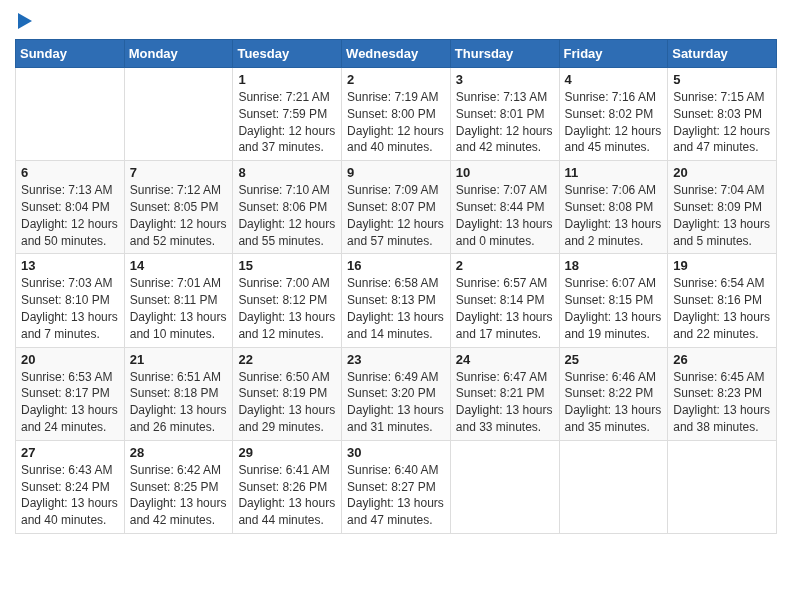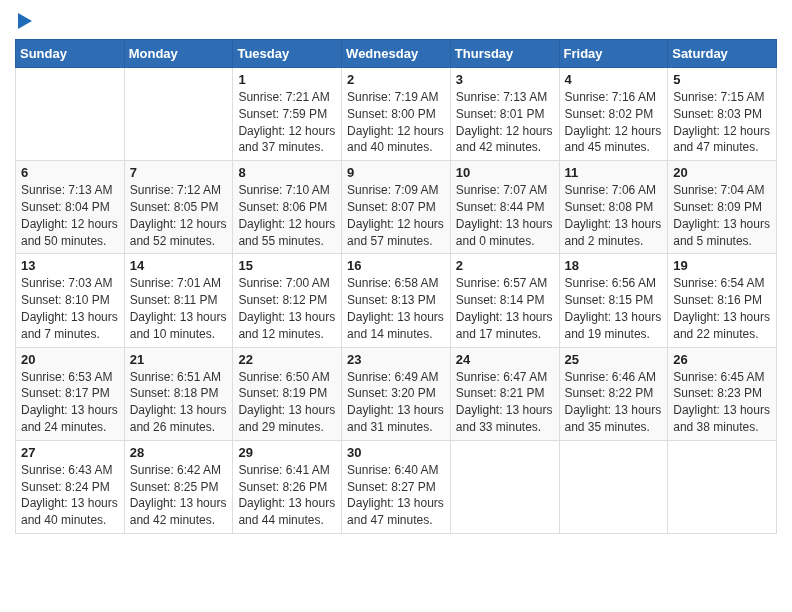--- a/index.html
+++ b/index.html
@@ -235,21 +235,21 @@
 Daylight: 13 hours and 14 minutes.</div>
         </td>
         <td>
           <span class="day-num">2</span>
           <div class="day-info">Sunrise: 6:57 AM
 Sunset: 8:14 PM
 Daylight: 13 hours and 17 minutes.</div>
         </td>
         <td>
           <span class="day-num">18</span>
-          <div class="day-info">Sunrise: 6:56 AM
+          <div class="day-info">Sunrise: 6:07 AM
 Sunset: 8:15 PM
 Daylight: 13 hours and 19 minutes.</div>
         </td>
         <td>
           <span class="day-num">19</span>
           <div class="day-info">Sunrise: 6:54 AM
 Sunset: 8:16 PM
 Daylight: 13 hours and 22 minutes.</div>
         </td>
       </tr>

